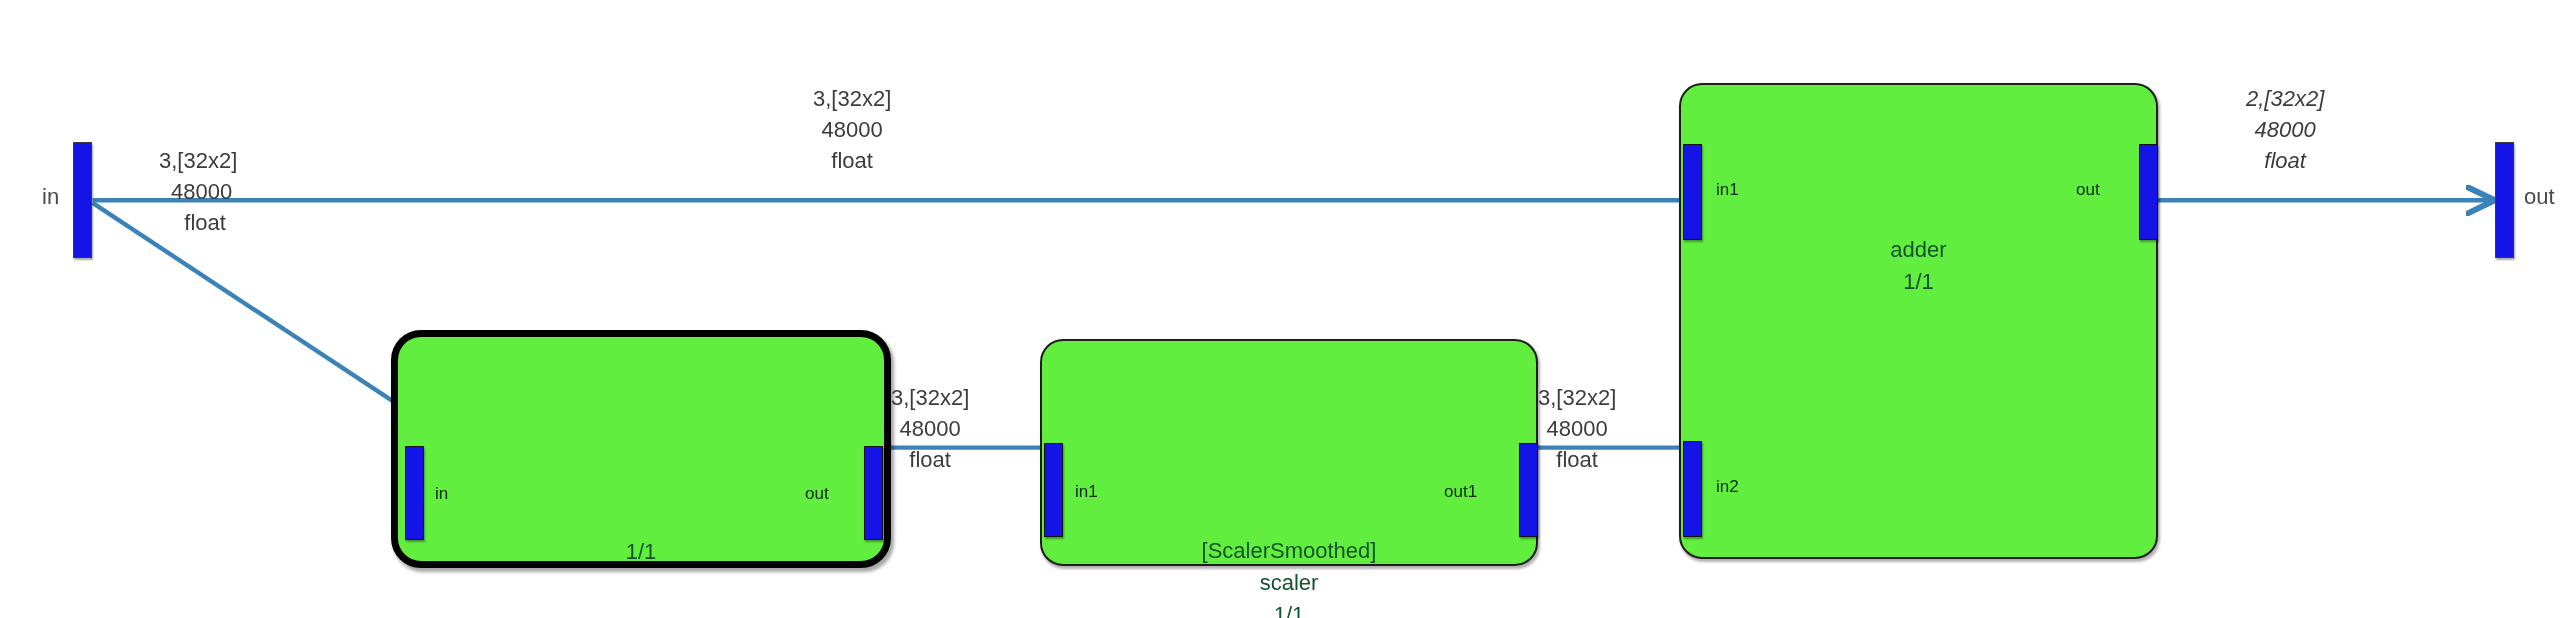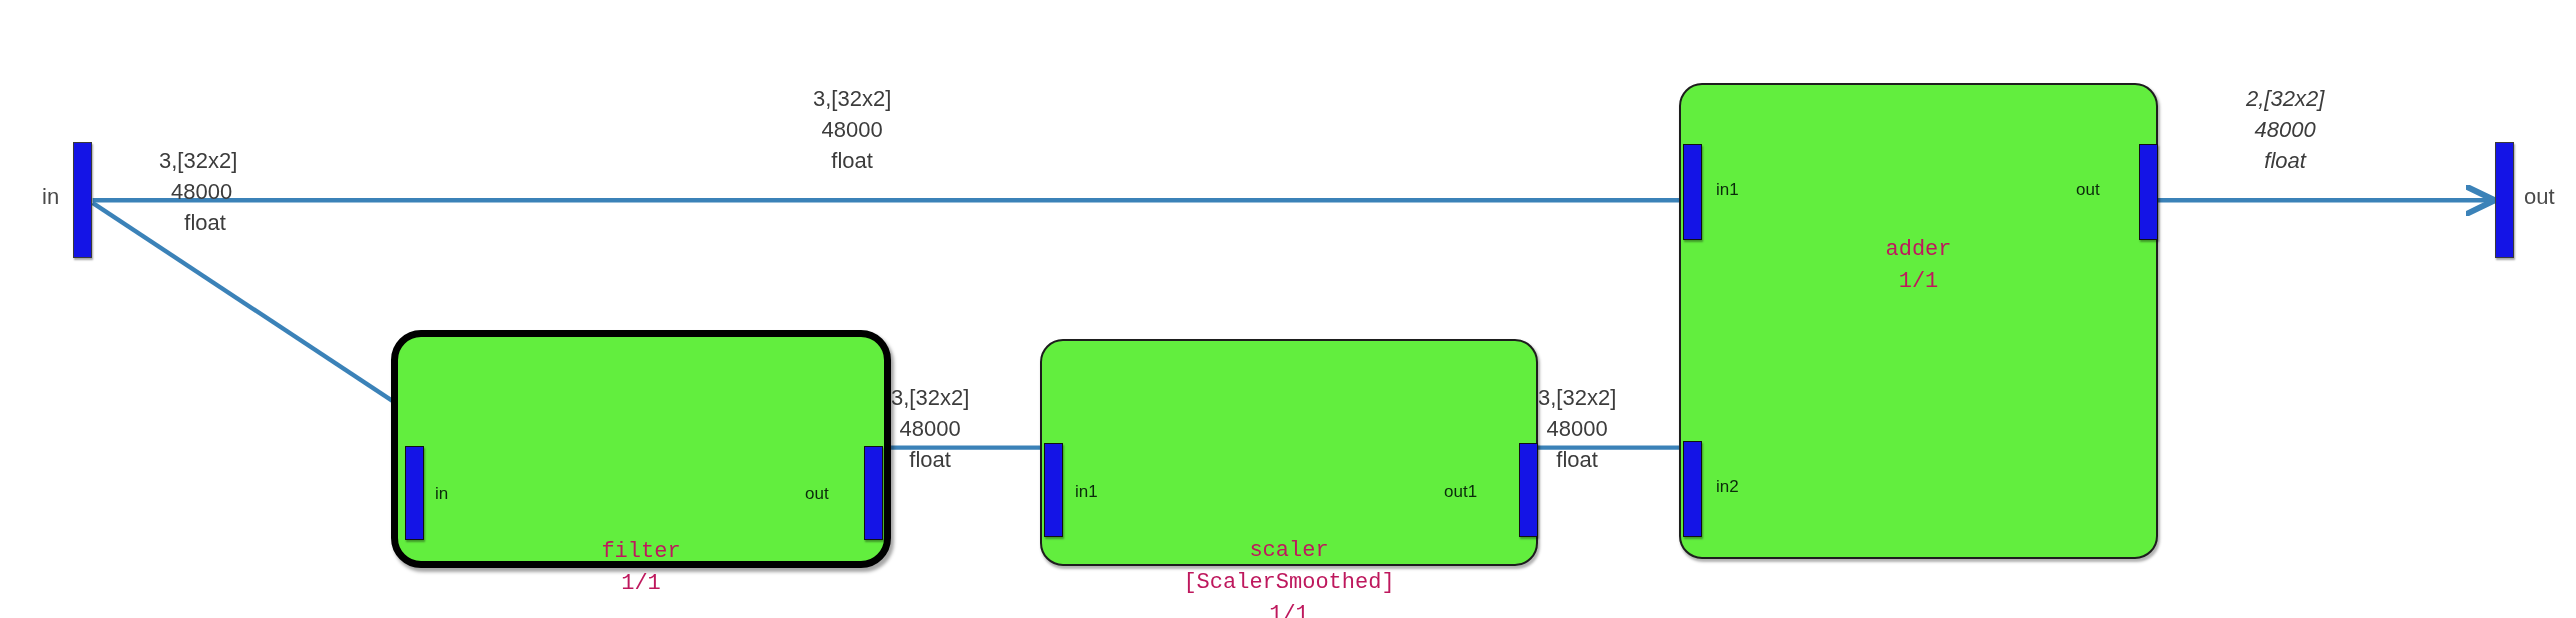--- a/index.html
+++ b/index.html
@@ -12,21 +12,21 @@
   #wires{position:absolute;left:0;top:0;width:2576px;height:619px;}
 
   
   .node{position:absolute;background:#62ee3e;box-sizing:border-box;}
   .node.thin{border:2.6px solid #1d1d1d;border-radius:23px;
              box-shadow:1.7px 2.6px 2.6px rgba(0,0,0,.30);}
   .node.selected{border:7.9px solid #000000;border-radius:30px;
                  box-shadow:2.6px 3.5px 3.5px rgba(0,0,0,.35);}
 
   .node-label{position:absolute;left:0;right:0;text-align:center;
-              color:#be185d;font-size:22px;line-height:32px;font-family:Liberation Mono, monospace;}
+              color:#14532d;font-size:22px;line-height:32px;}
 
   
   .port{position:absolute;background:#1414e6;border:1.7px solid #111111;
         box-sizing:border-box;box-shadow:0.9px 1.7px 1.7px rgba(0,0,0,.35);}
   .port-name{position:absolute;color:#0b2b0b;font-size:17px;
              line-height:22px;white-space:nowrap;}
 
   
   .terminal{position:absolute;background:#1414e6;border:1.7px solid #3a3a3a;
             box-sizing:border-box;box-shadow:0.9px 1.7px 1.7px rgba(0,0,0,.35);}
@@ -57,32 +57,31 @@
         <path d="M 106 232 L 530 512" fill="none" stroke="#3b82b8" stroke-width="5" marker-end="url(#arrowhead)"></path>
         <path d="M 1002 512 L 1255 512" fill="none" stroke="#3b82b8" stroke-width="5" marker-end="url(#arrowhead)"></path>
         <path d="M 1742 512 L 2010 512" fill="none" stroke="#3b82b8" stroke-width="5" marker-end="url(#arrowhead)"></path>
         <path d="M 2456 229 L 2853 229" fill="none" stroke="#3b82b8" stroke-width="5" marker-end="url(#arrowhead)"></path>
       </g>
   </svg>
 
   <div id="node-layer">
       <div class="node selected" style="left: 391px; top: 330px; width: 500px; height: 238px;">
         <div class="node-label" style="top: 199px;">
-          <div>filter</div>
           <div>1/1</div>
         </div>
         <div class="port" style="left: 7px; top: 109px; width: 19px; height: 94px;"></div>
         <div class="port-name" style="left: 37px; top: 146px;">in</div>
         <div class="port" style="left: 466px; top: 109px; width: 19px; height: 94px;"></div>
         <div class="port-name" style="left: 407px; top: 146px;">out</div>
       </div>
       <div class="node thin" style="left: 1040px; top: 339px; width: 498px; height: 227px;">
         <div class="node-label" style="top: 194px;">
+          <div>[ScalerSmoothed]</div>
           <div>scaler</div>
-          <div>[ScalerSmoothed]</div>
           <div>1/1</div>
         </div>
         <div class="port" style="left: 1.7px; top: 102px; width: 19px; height: 94px;"></div>
         <div class="port-name" style="left: 33px; top: 140px;">in1</div>
         <div class="port" style="left: 477px; top: 102px; width: 19px; height: 94px;"></div>
         <div class="port-name" style="left: 402px; top: 140px;">out1</div>
       </div>
       <div class="node thin" style="left: 1679px; top: 83px; width: 479px; height: 476px;">
         <div class="node-label" style="top: 149px;">
           <div>adder</div>

